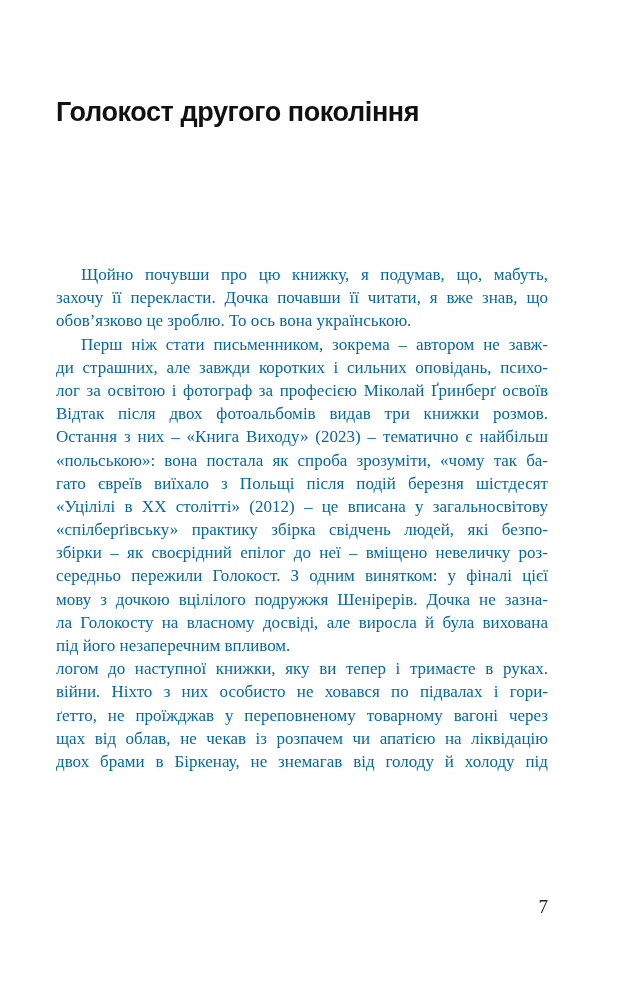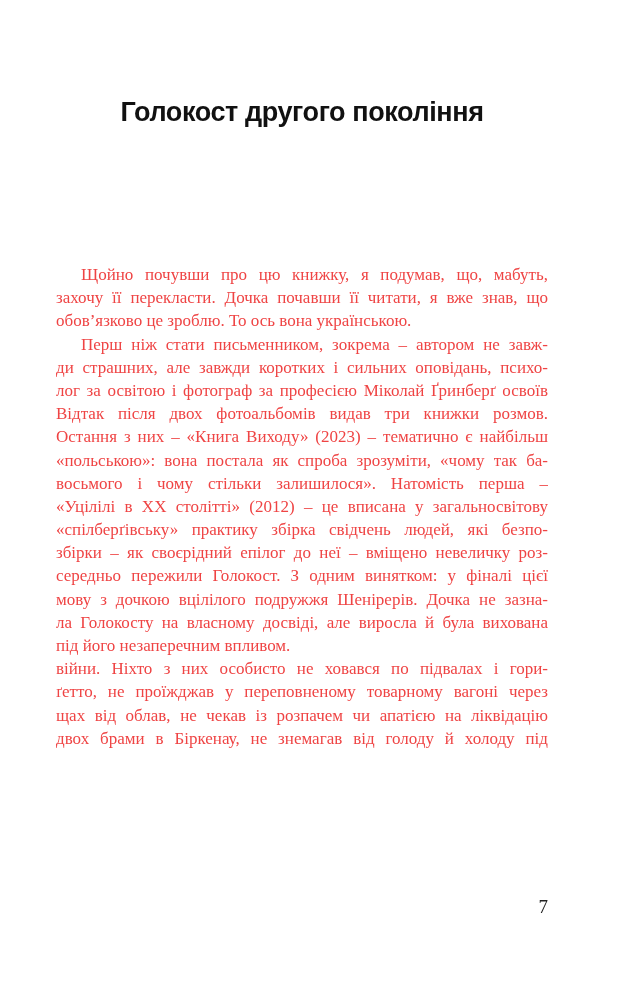--- a/index.html
+++ b/index.html
@@ -13,21 +13,20 @@
     height: 1000px;
     background: #ffffff;
     overflow: hidden;
   }
   .chapter-title {
     position: absolute;
     left: 56px;
     top: 96px;
     width: 492px;
     margin: 0;
-    text-align: center;
     font-family: "Liberation Sans", "DejaVu Sans", sans-serif;
     font-weight: 700;
     font-size: 27px;
     line-height: 32px;
     letter-spacing: -0.4px;
     color: #111111;
   }
   .text-block {
     position: absolute;
     left: 56px;
@@ -64,43 +63,44 @@
     line-height: 23px;
     color: #222222;
   }
 </style>
 </head>
 <body>
 
 <div class="page" style="background: rgb(255, 255, 255);">
   <h1 class="chapter-title" style="color: rgb(17, 17, 17);">Голокост другого покоління</h1>
 
-  <div class="text-block" style="color: #ef4444;">
+  <div class="text-block" style="color: #0369a1;">
       <div class="para">
         <div class="line first j">Щойно почувши про цю книжку, я подумав, що, мабуть,</div>
         <div class="line j">захочу її перекласти. Дочка почавши її читати, я вже знав, що</div>
         <div class="line">обов’язково це зроблю. То ось вона українською.</div>
       </div>
       <div class="para">
         <div class="line first j">Перш ніж стати письменником, зокрема – автором не завж-</div>
         <div class="line j">ди страшних, але завжди коротких і сильних оповідань, психо-</div>
         <div class="line j">лог за освітою і фотограф за професією Міколай Ґринберґ освоїв</div>
         <div class="line j">Відтак після двох фотоальбомів видав три книжки розмов.</div>
         <div class="line j">Остання з них – «Книга Виходу» (2023) – тематично є найбільш</div>
         <div class="line j">«польською»: вона постала як спроба зрозуміти, «чому так ба-</div>
-        <div class="line j">восьмого і чому стільки залишилося». Натомість перша –</div>
+        <div class="line j">гато євреїв виїхало з Польщі після подій березня шістдесят</div>
         <div class="line j">«Уцілілі в XX столітті» (2012) – це вписана у загальносвітову</div>
         <div class="line j">«спілберґівську» практику збірка свідчень людей, які безпо-</div>
         <div class="line j">збірки – як своєрідний епілог до неї – вміщено невеличку роз-</div>
         <div class="line j">середньо пережили Голокост. З одним винятком: у фіналі цієї</div>
         <div class="line j">мову з дочкою вцілілого подружжя Шенірерів. Дочка не зазна-</div>
         <div class="line j">ла Голокосту на власному досвіді, але виросла й була вихована</div>
         <div class="line">під його незаперечним впливом.</div>
       </div>
       <div class="para">
+        <div class="line j">логом до наступної книжки, яку ви тепер і тримаєте в руках.</div>
         <div class="line j">війни. Ніхто з них особисто не ховався по підвалах і гори-</div>
         <div class="line j">ґетто, не проїжджав у переповненому товарному вагоні через</div>
         <div class="line j">щах від облав, не чекав із розпачем чи апатією на ліквідацію</div>
         <div class="line j">двох брами в Біркенау, не знемагав від голоду й холоду під</div>
       </div>
     </div>
 
   <div class="folio">7</div>
 </div>
 

